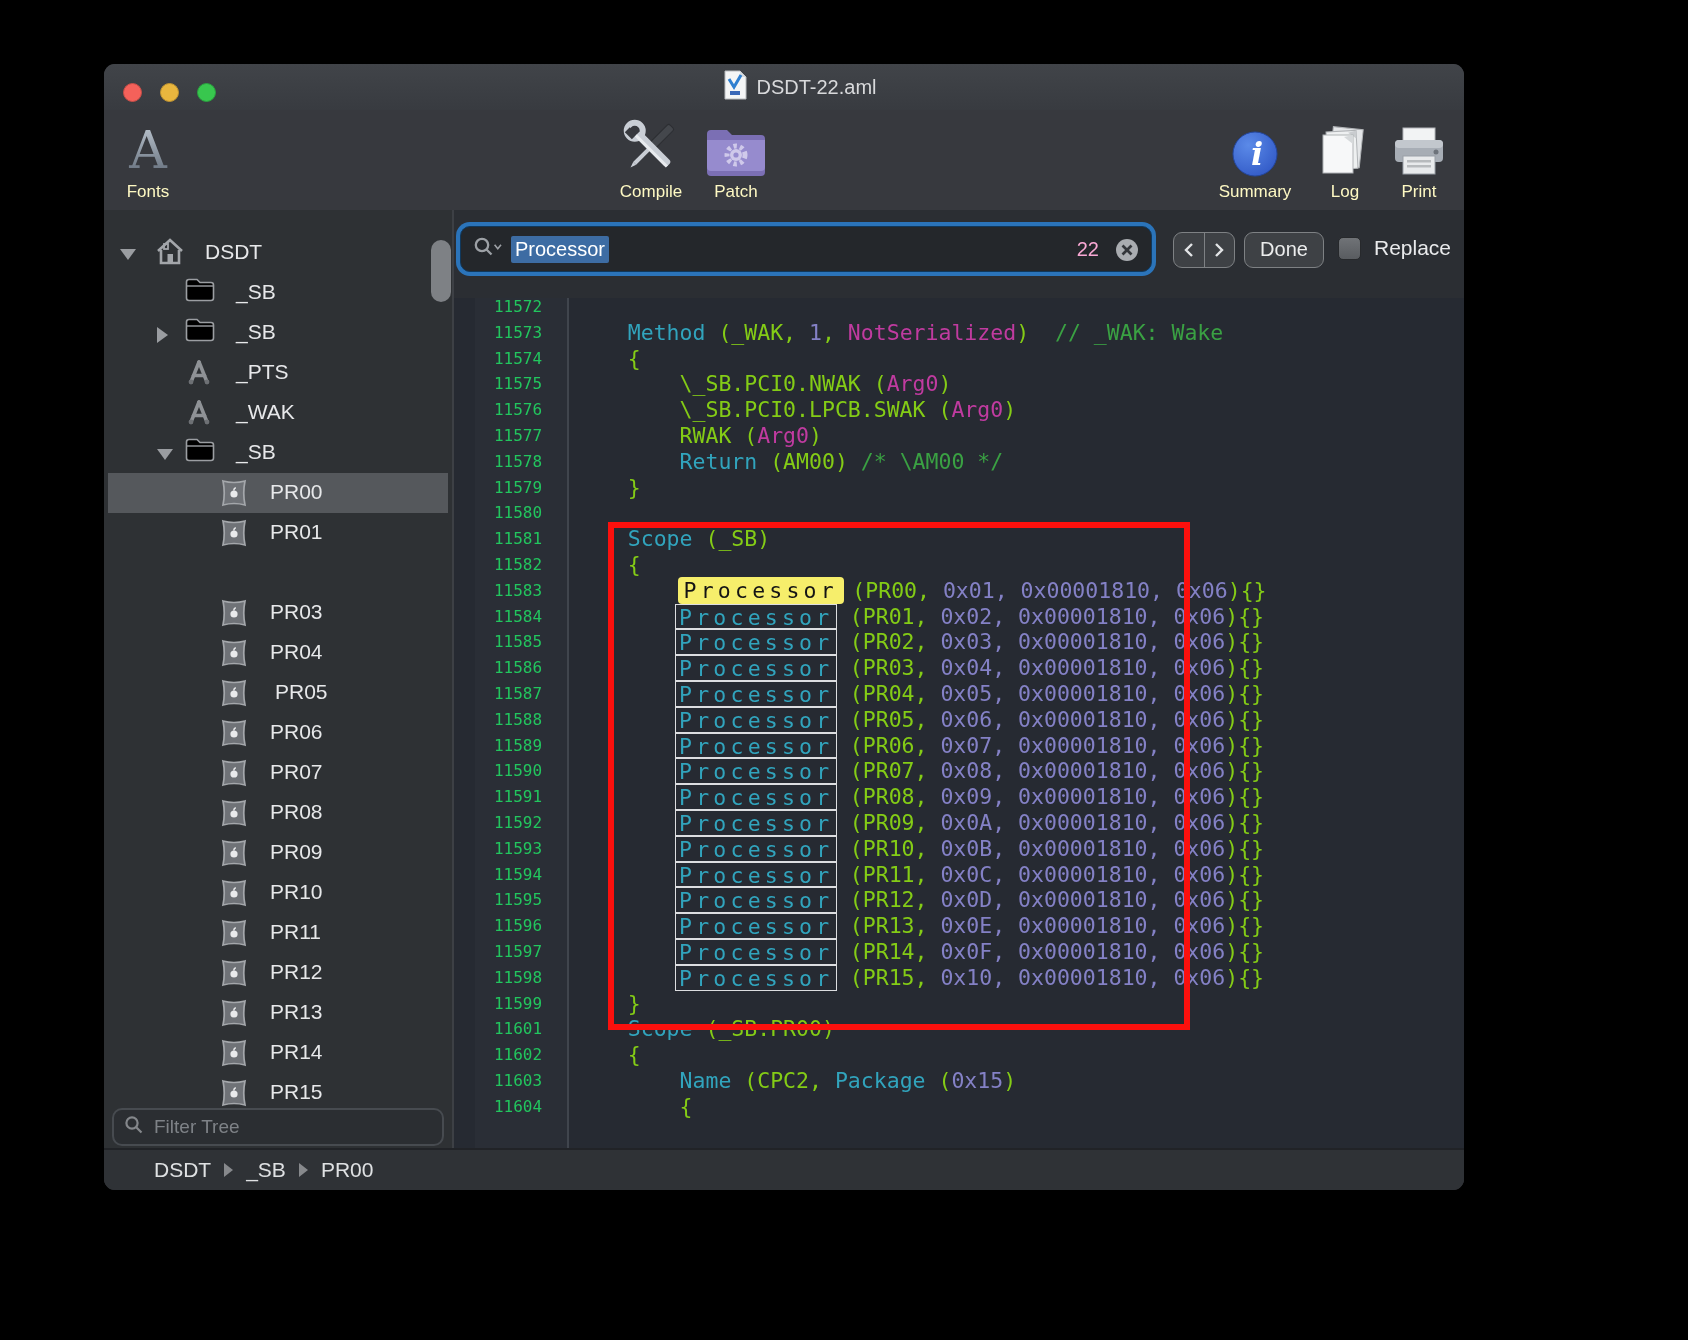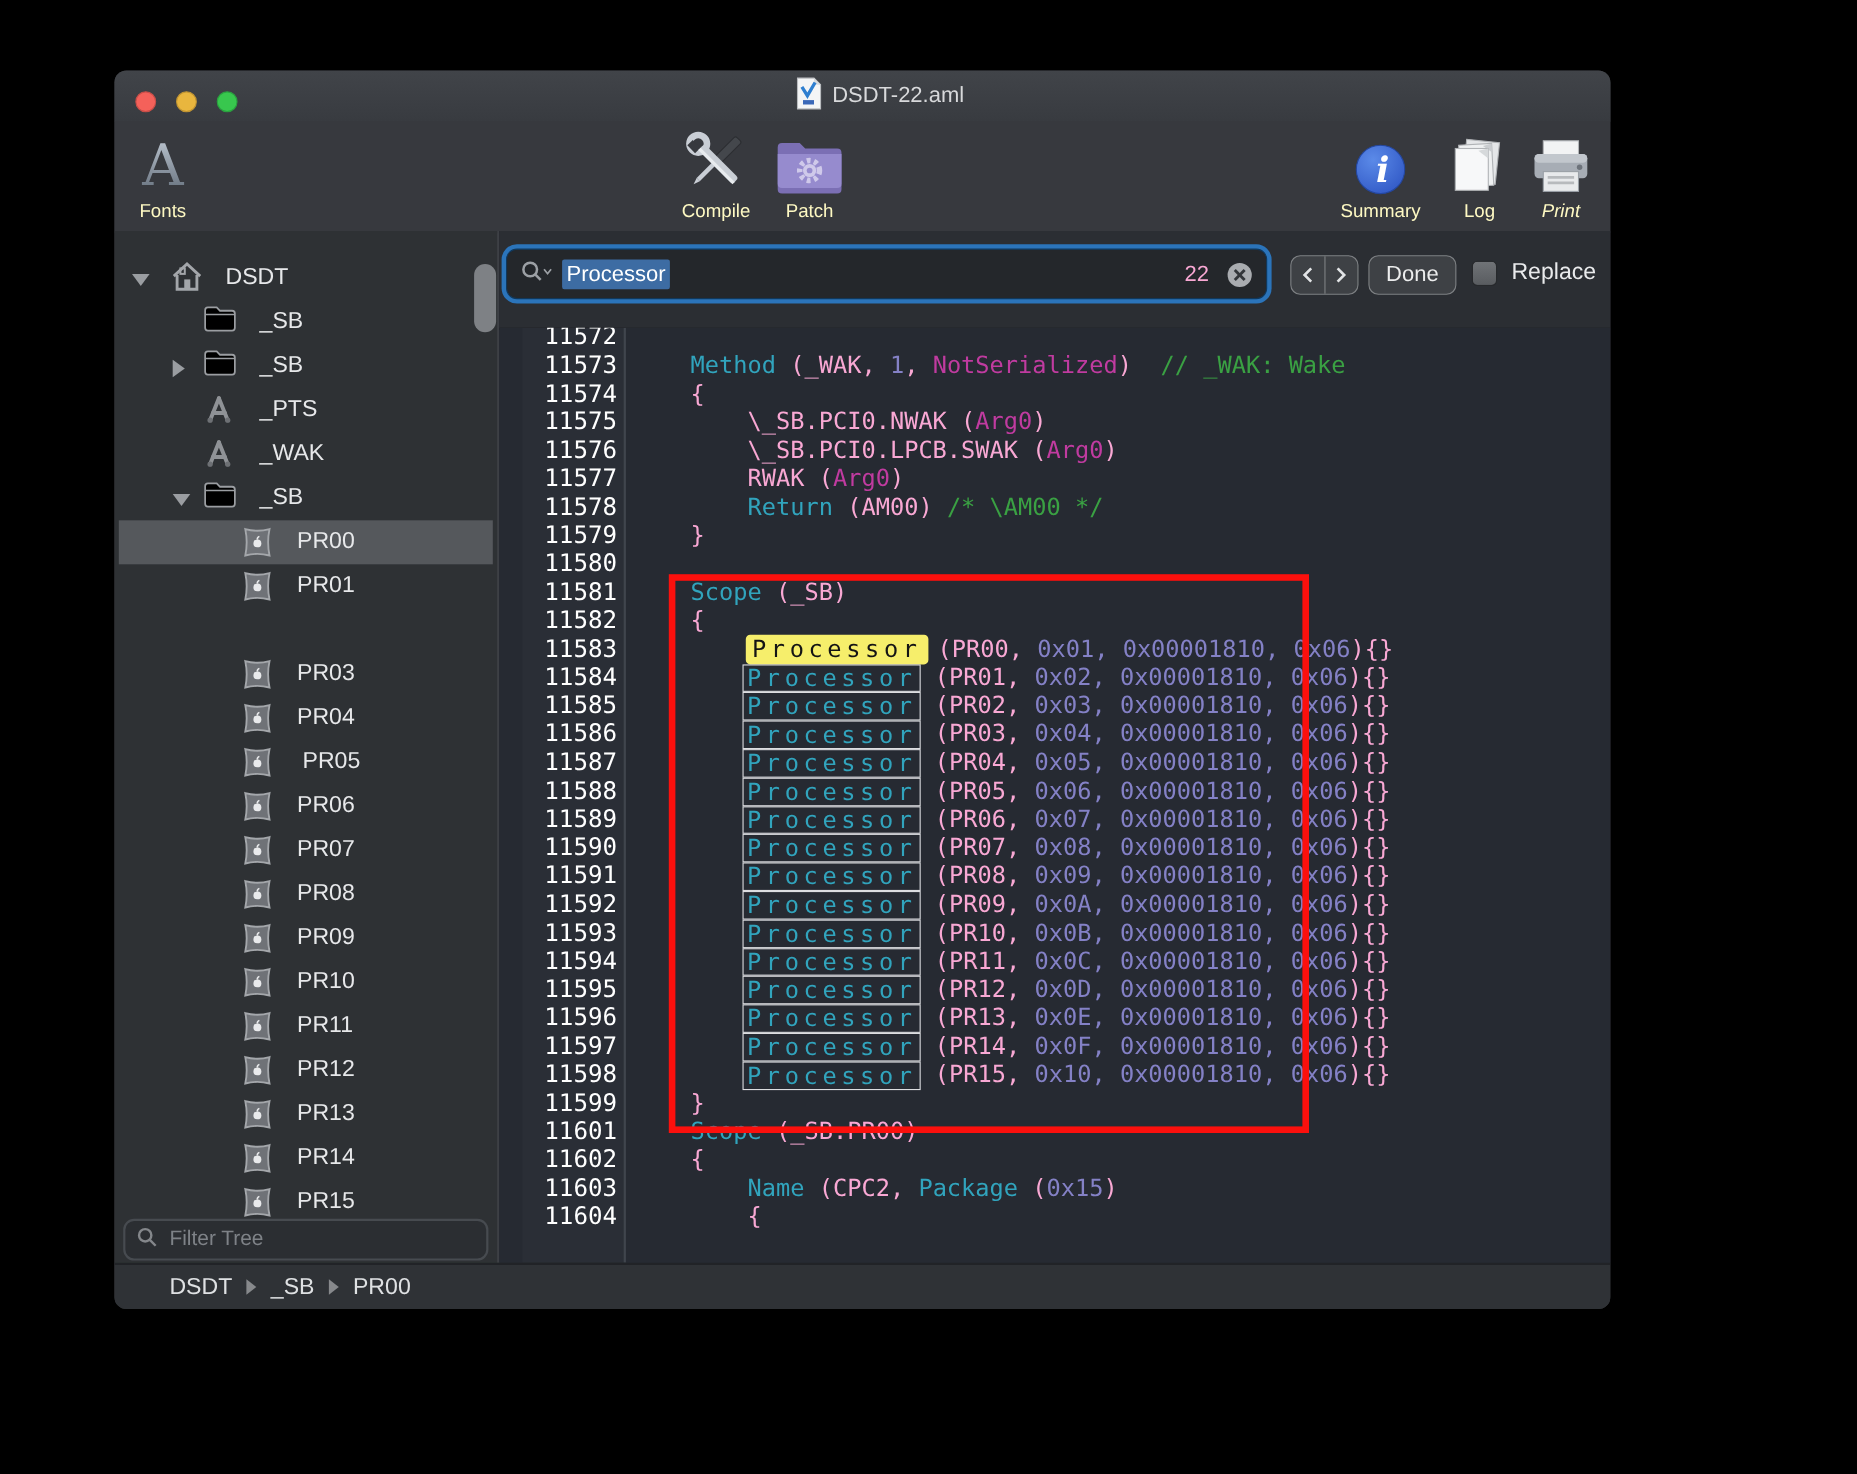--- a/index.html
+++ b/index.html
@@ -73,24 +73,24 @@
             background:linear-gradient(#707377,#595c60);border:1px solid #27292c;
             box-sizing:border-box;}
   .replabel{position:absolute;left:920px;top:26px;color:#e9eaec;font-size:21px;}
   
   .codeview{position:absolute;left:0;top:88px;right:0;bottom:0;overflow:hidden;background:#262a32;}
   .gutterbg{position:absolute;left:21px;top:0;bottom:0;width:92px;background:#2a2e36;
             border-right:2px solid #40454d;}
   .codelines{position:relative;margin-top:-4px;}
   .cl{height:25.8px;line-height:25.8px;white-space:pre;
       font-family:"DejaVu Sans Mono",monospace;font-size:21.5px;}
-  .cl .ln{display:inline-block;margin-left:21px;width:92px;box-sizing:border-box;text-align:right;
-          padding-right:6px;color:#ffffff;font-size:22px;vertical-align:top;}
+  .cl .ln{display:inline-block;margin-left:21px;width:92px;box-sizing:border-box;text-align:center;
+          padding-right:6px;color:#22c55e;font-size:16px;vertical-align:top;}
   .cl .ct{display:inline-block;margin-left:2px;padding-left:7px;vertical-align:top;color:#e6e9ec;}
-  .tok-kw{color:#31a4bd;} .tok-pl{color:#f9a8d4;} .tok-num{color:#8481c6;}
+  .tok-kw{color:#31a4bd;} .tok-pl{color:#84cc16;} .tok-num{color:#8481c6;}
   .tok-mag{color:#c03ba0;} .tok-com{color:#3aa143;} .tok-sp{color:#e6e9ec;}
   .tok-cur{display:inline-block;background:#f6ee6b;color:#141414;border-radius:4px;
            letter-spacing:4.2px;padding:2px 6px;margin:-2px -4.5px -2px -2px;line-height:23px;}
   .tok-m{display:inline-block;color:#31a4bd;border:1.5px solid #dcdde0;box-sizing:border-box;
          letter-spacing:4.2px;padding:0 3px;margin-left:-4.5px;margin-right:-0.5px;
          height:25.8px;vertical-align:top;}
   .redrect{position:absolute;left:154px;top:224px;width:582px;height:508px;
            border:6px solid #fb100d;box-sizing:border-box;pointer-events:none;}
   
   .statusbar{position:absolute;left:0;bottom:0;width:100%;height:42px;background:#2f3236;
@@ -192,21 +192,21 @@
               <g transform="rotate(-3 28 28)">
                 <rect x="10" y="9" width="30" height="38" fill="#eef0f1" stroke="#b0b3b6"></rect>
                 <path d="M40 9 l-8 2 l8 6 z" fill="#c9cccf"></path>
               </g>
               <rect x="6" y="13" width="30" height="38" fill="#f7f8f9" stroke="#b0b3b6"></rect>
               <path d="M36 13 l-9 2 l9 7 z" fill="#d6d9db"></path>
             </svg>
           </div>
           <div class="tblabel">Log</div>
         </div>
-        <div class="tbitem" style="left: 1260px; font-style: italic;">
+        <div class="tbitem" style="left: 1260px;">
           <div class="tbicon">
             <svg width="56" height="52" viewBox="0 0 56 52">
               <rect x="12" y="2" width="32" height="16" fill="#f2f3f4" stroke="#b3b6b9"></rect>
               <rect x="4" y="14" width="48" height="22" rx="4" fill="#a7adb5"></rect>
               <rect x="4" y="14" width="48" height="8" rx="4" fill="#c2c7cd"></rect>
               <circle cx="45" cy="26" r="2.5" fill="#6d737b"></circle>
               <rect x="12" y="30" width="32" height="18" fill="#e8eaec" stroke="#9aa0a7"></rect>
               <rect x="16" y="34" width="24" height="2.5" fill="#b7babd"></rect>
               <rect x="16" y="39" width="24" height="2.5" fill="#b7babd"></rect>
             </svg>

